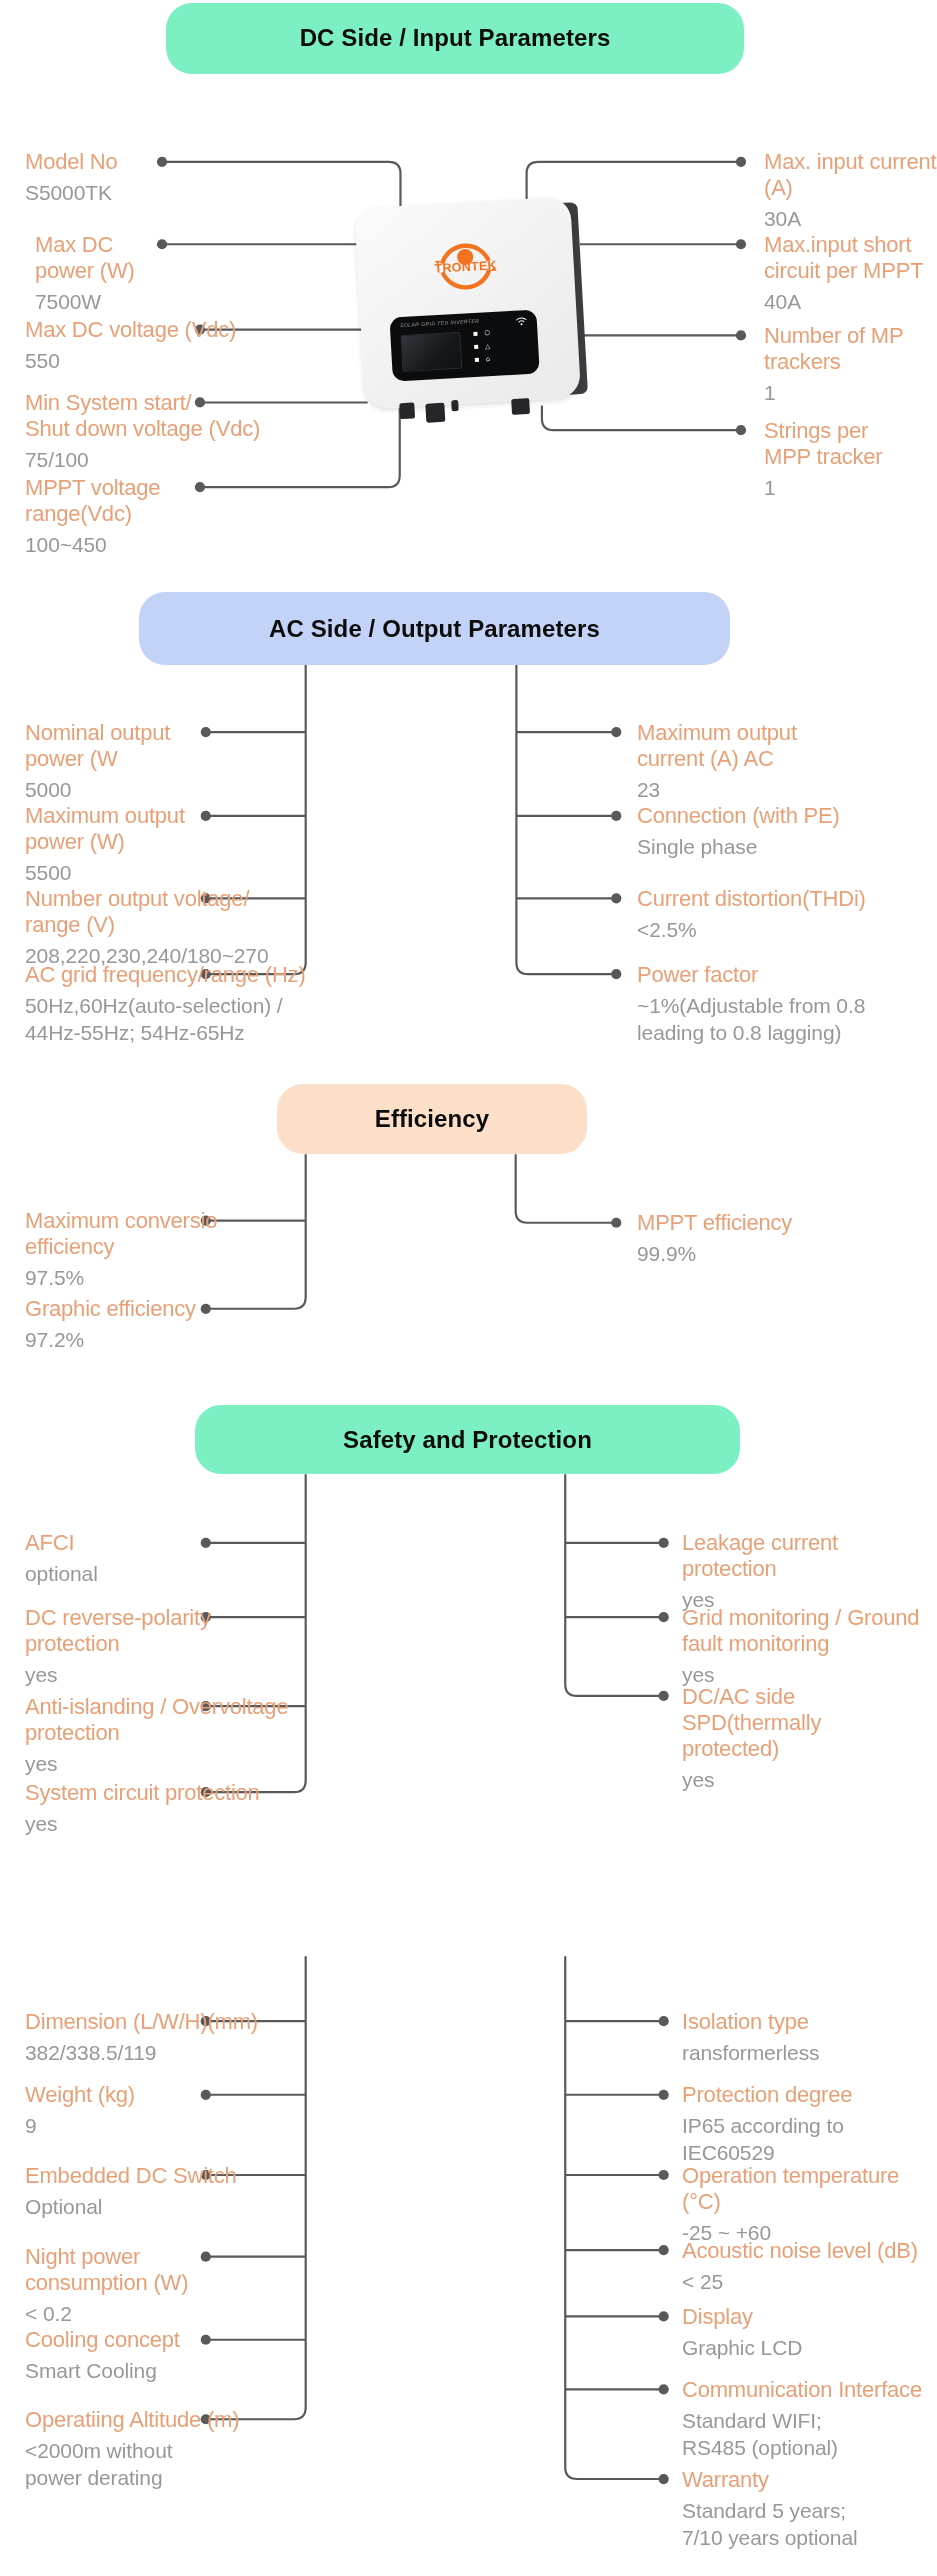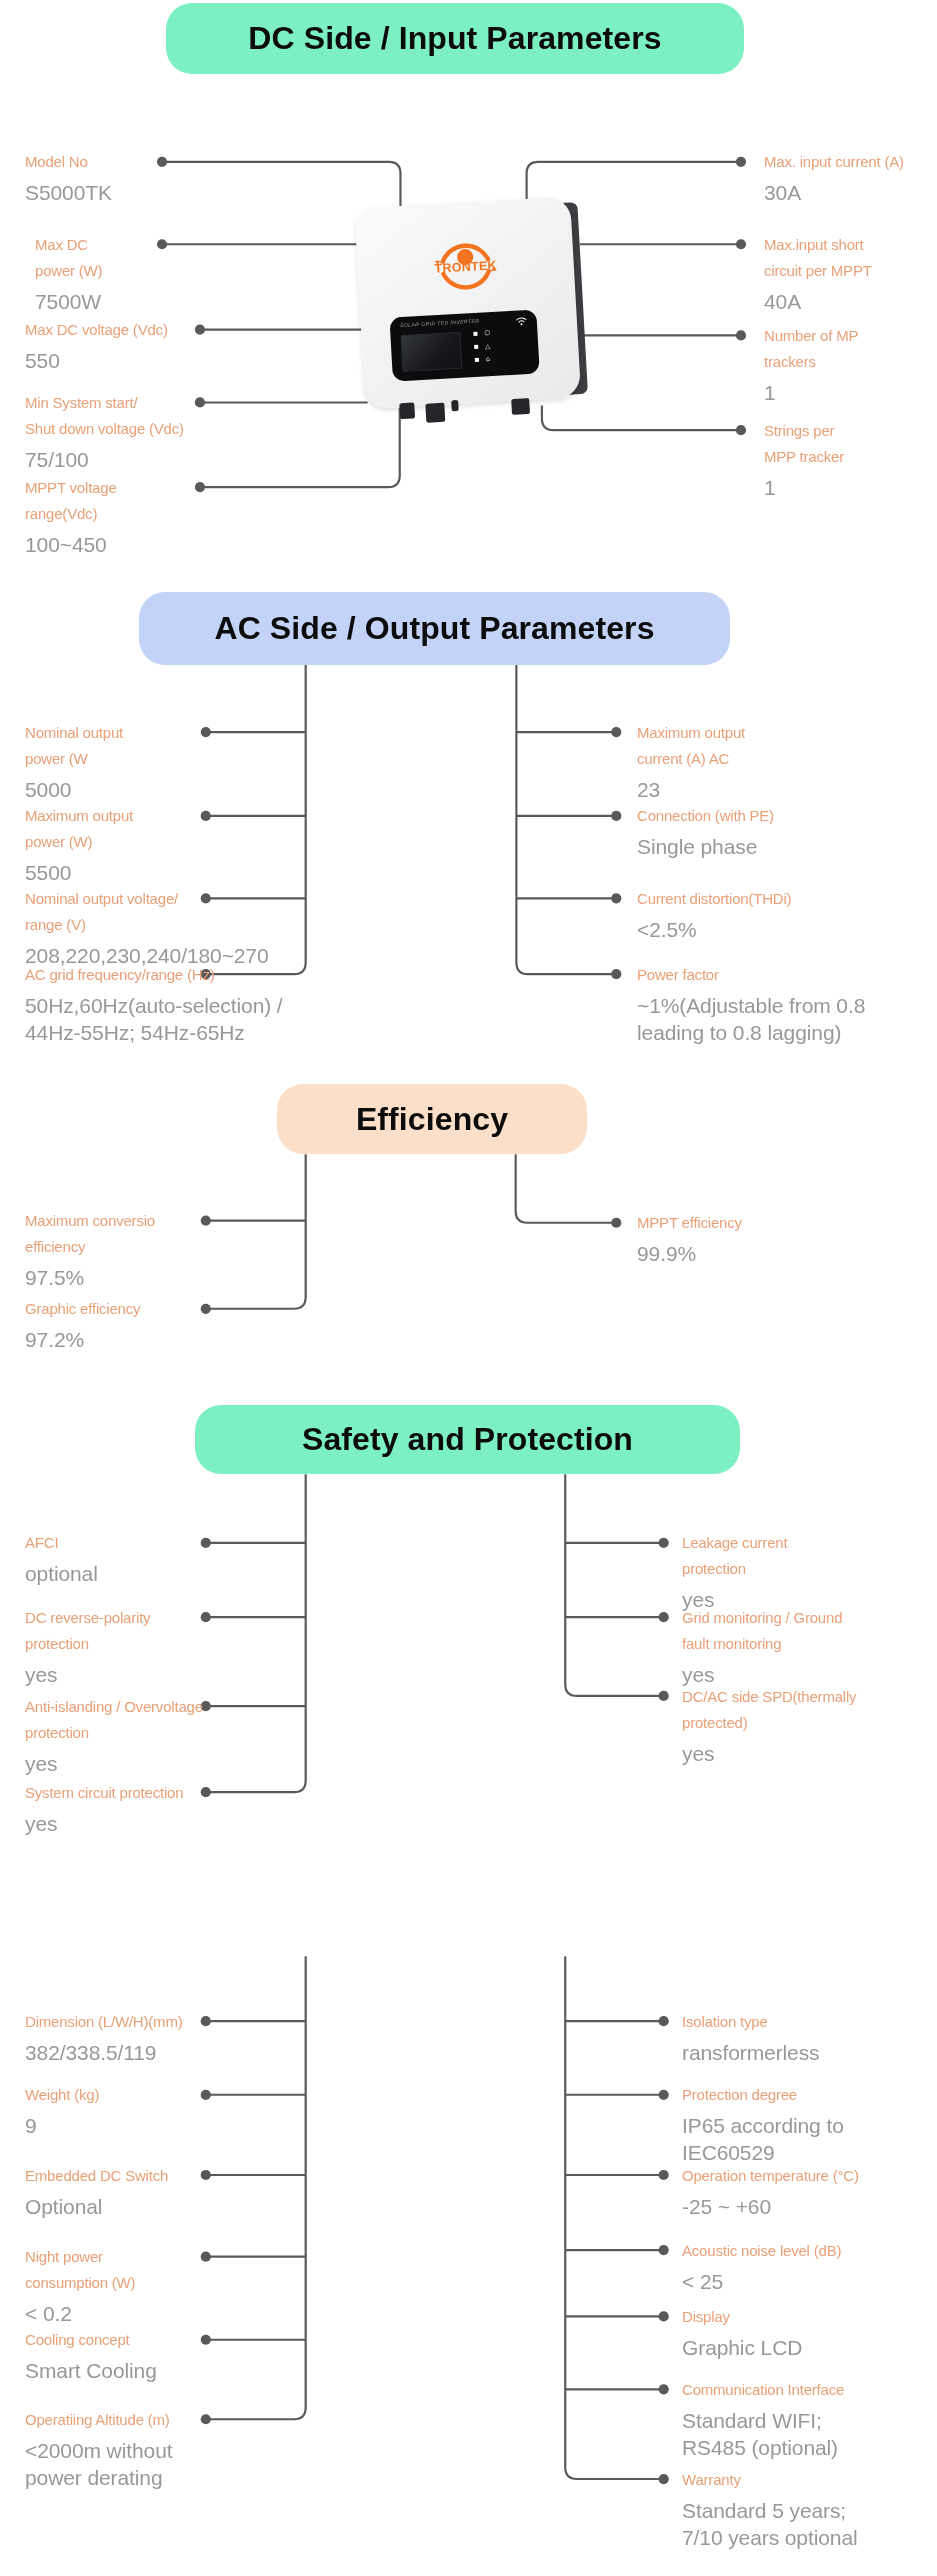--- a/index.html
+++ b/index.html
@@ -1,25 +1,25 @@
 <!DOCTYPE html>
 <html style="font-size:11.7px"><head>
 <meta charset="utf-8">
 <style>
   html,body{margin:0;padding:0;background:#ffffff;}
   #page{position:relative;width:938px;height:2576px;margin:0 auto;background:#ffffff;
         font-family:"Liberation Sans",sans-serif;overflow:hidden;}
   #wires{position:absolute;left:0;top:0;z-index:1;}
   .badge{position:absolute;z-index:3;border-radius:26px;display:flex;align-items:center;justify-content:center;}
-  .badge span{font-size:32px;font-weight:800;color:#0c0c0c;letter-spacing:0.1px;}
+  .badge span{font-size:24px;font-weight:800;color:#0c0c0c;letter-spacing:0.1px;}
   .badge.green{background:#7df0c3;}
   .badge.blue{background:#c3d3f8;}
   .badge.peach{background:#fbdfc9;}
   .row{position:absolute;z-index:2;}
-  .row .label{font-size:15px;font-weight:400;color:#e8a077;line-height:26px;white-space:pre-line;letter-spacing:-0.2px;}
+  .row .label{font-size:22px;font-weight:400;color:#e8a077;line-height:26px;white-space:pre-line;letter-spacing:-0.2px;}
   .row .value{font-size:21px;font-weight:400;color:#97989b;line-height:27px;white-space:pre-line;margin-top:3.6px;letter-spacing:-0.1px;}
   .row.narrow{width:182px;}
   
   #device{position:absolute;left:360px;top:198px;width:226px;height:219px;z-index:2;transform:rotate(-3.2deg);}
   #dev-side{position:absolute;left:198px;top:10.2px;width:25px;height:192px;background:#3c3d41;border-radius:7.3px;}
   #dev-tab{position:absolute;left:213px;top:11.7px;width:8.7px;height:28px;background:#1e1e20;border-radius:2.2px;}
   #dev-front{position:absolute;left:0;top:4.4px;width:216px;height:201px;border-radius:23px;
              background:linear-gradient(145deg,#fbfbfb 0%,#f1f1f2 55%,#e9e9ea 100%);
              box-shadow:0 2.2px 5.8px rgba(0,0,0,0.14);}
   #logo{position:absolute;left:0;right:0;top:35px;display:flex;justify-content:center;}
@@ -241,21 +241,21 @@
     <div class="label">Nominal output
 power (W</div>
     <div class="value">5000</div>
   </div>
   <div class="row" style="left:25px;top:803px">
     <div class="label">Maximum output
 power (W)</div>
     <div class="value">5500</div>
   </div>
   <div class="row" style="left:25px;top:886px">
-    <div class="label">Nominal output voltage/
+    <div class="label">Number output voltage/
 range (V)</div>
     <div class="value">208,220,230,240/180~270</div>
   </div>
   <div class="row" style="left:25px;top:962px">
     <div class="label">AC grid frequency/range (Hz)</div>
     <div class="value">50Hz,60Hz(auto-selection) /
 44Hz-55Hz; 54Hz-65Hz</div>
   </div>
 
   <div class="row" style="left:637px;top:720px">

